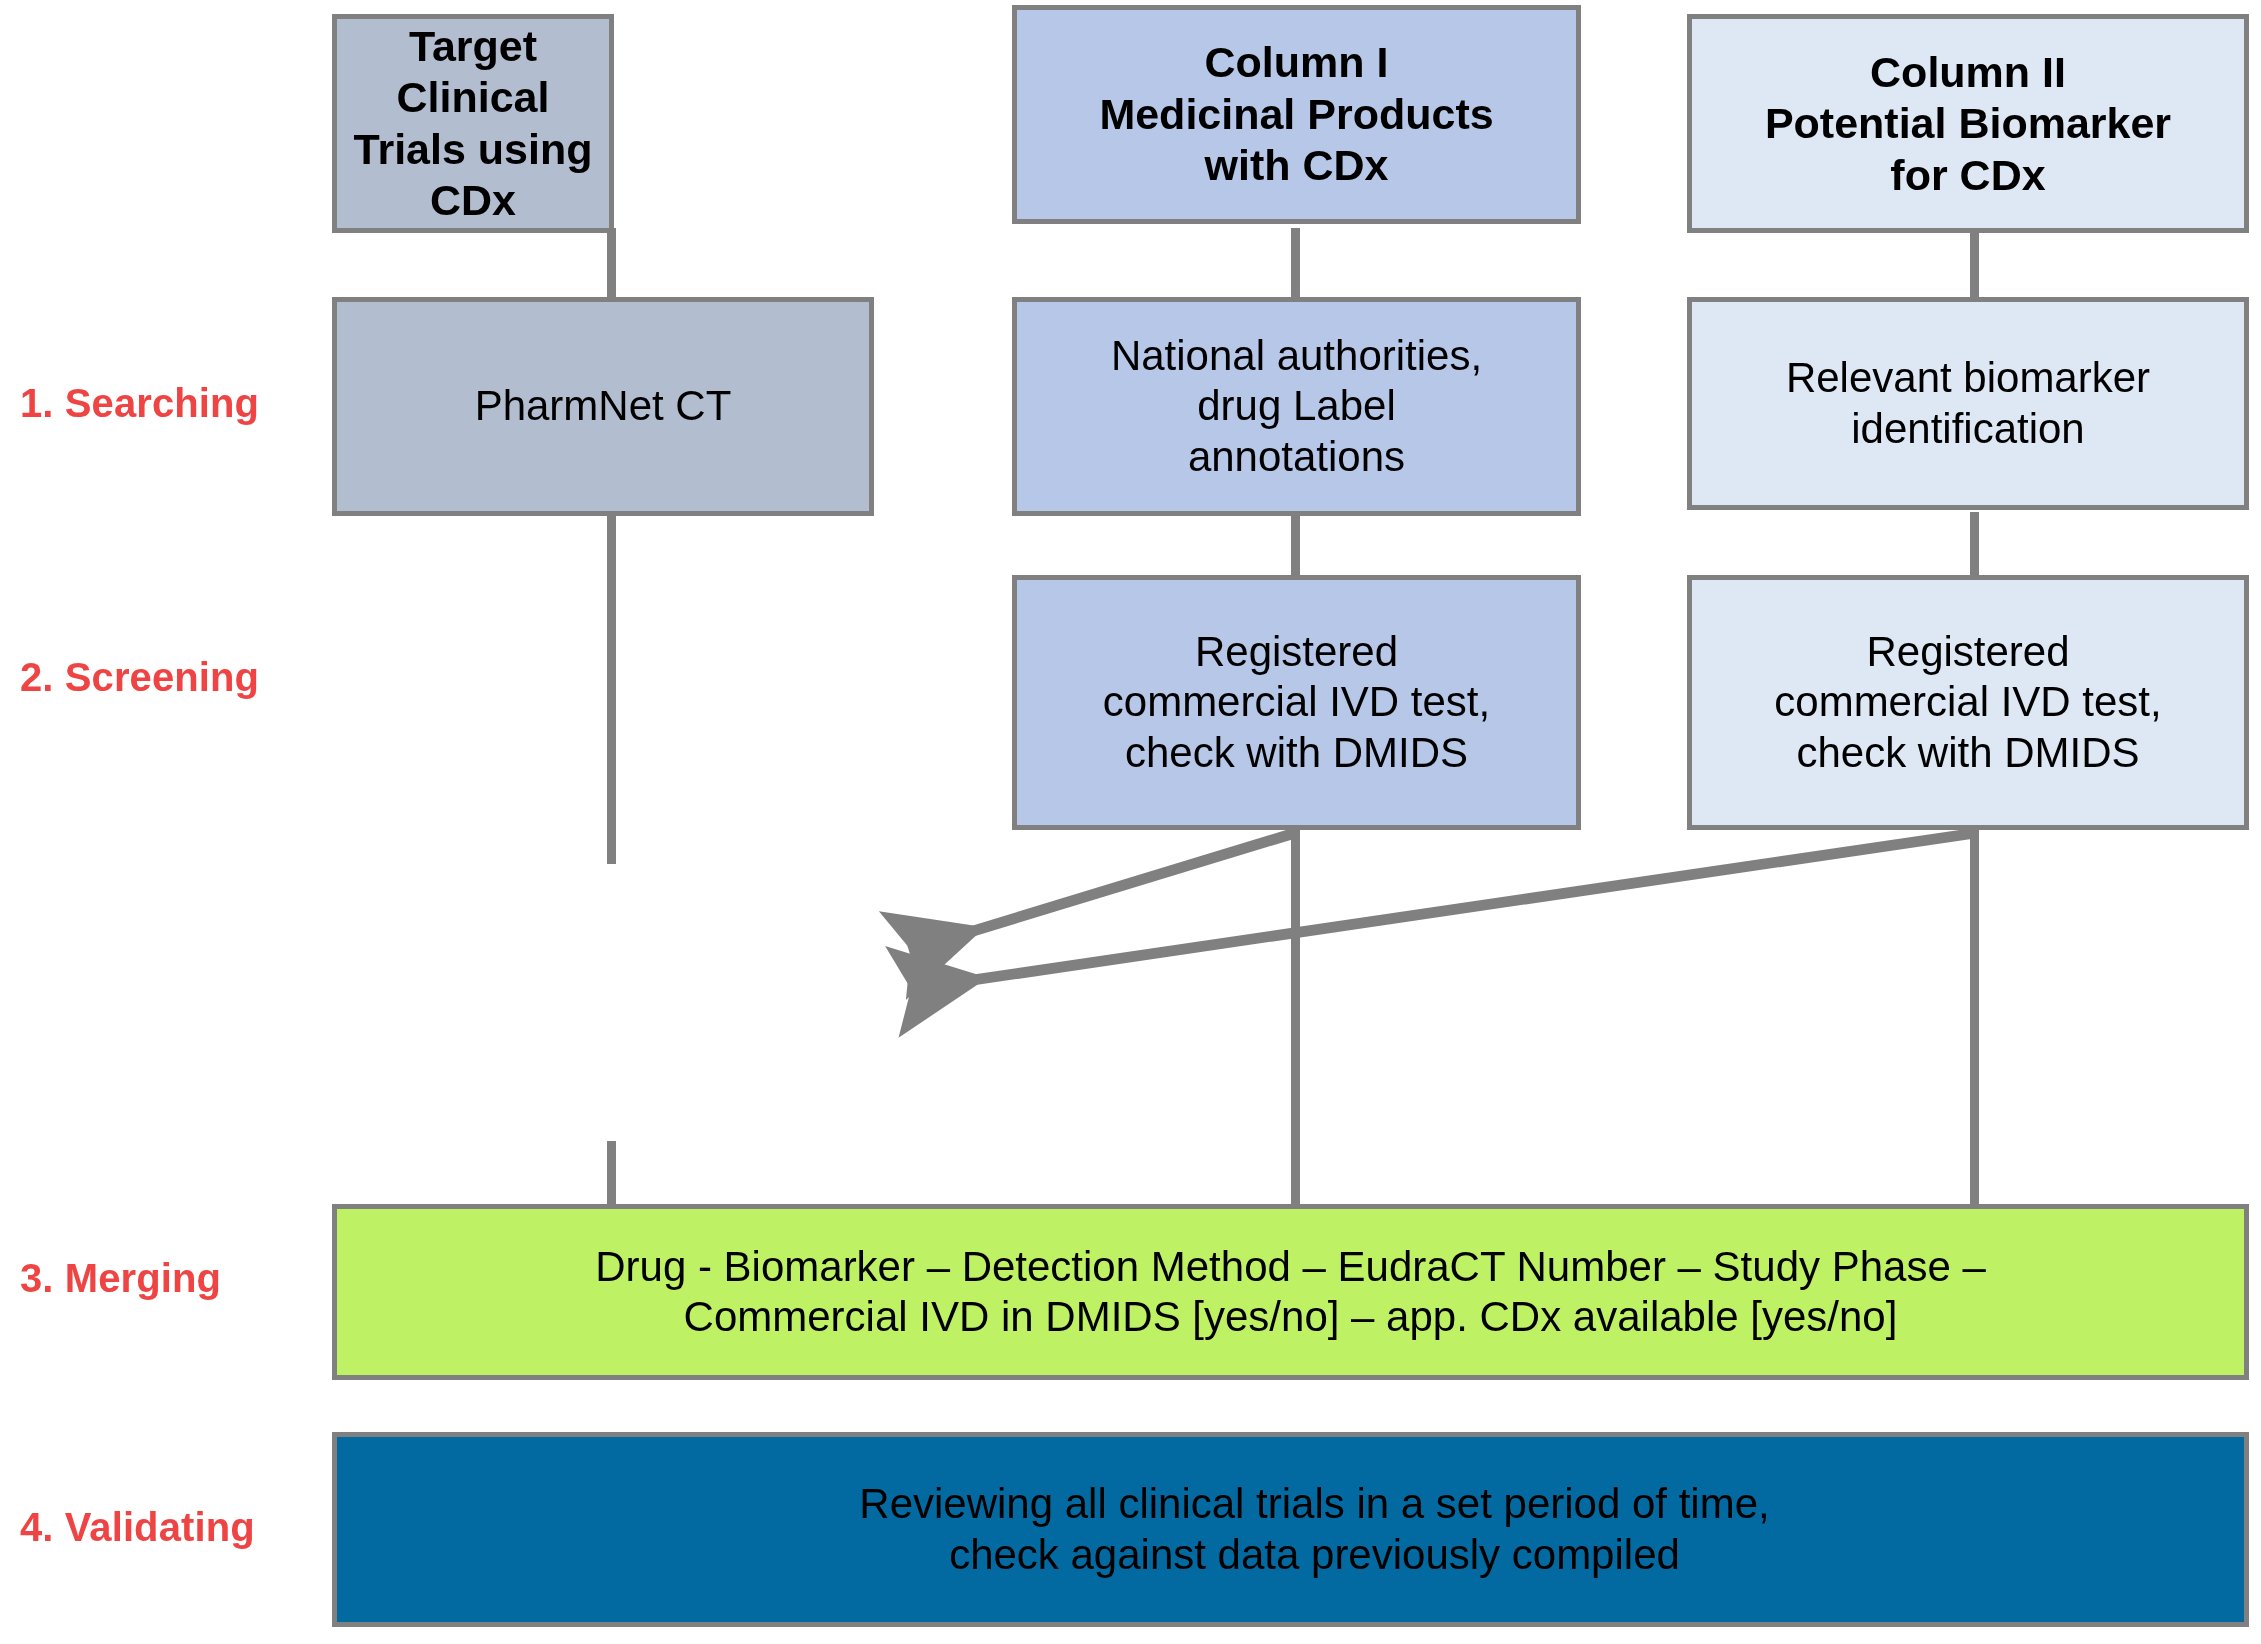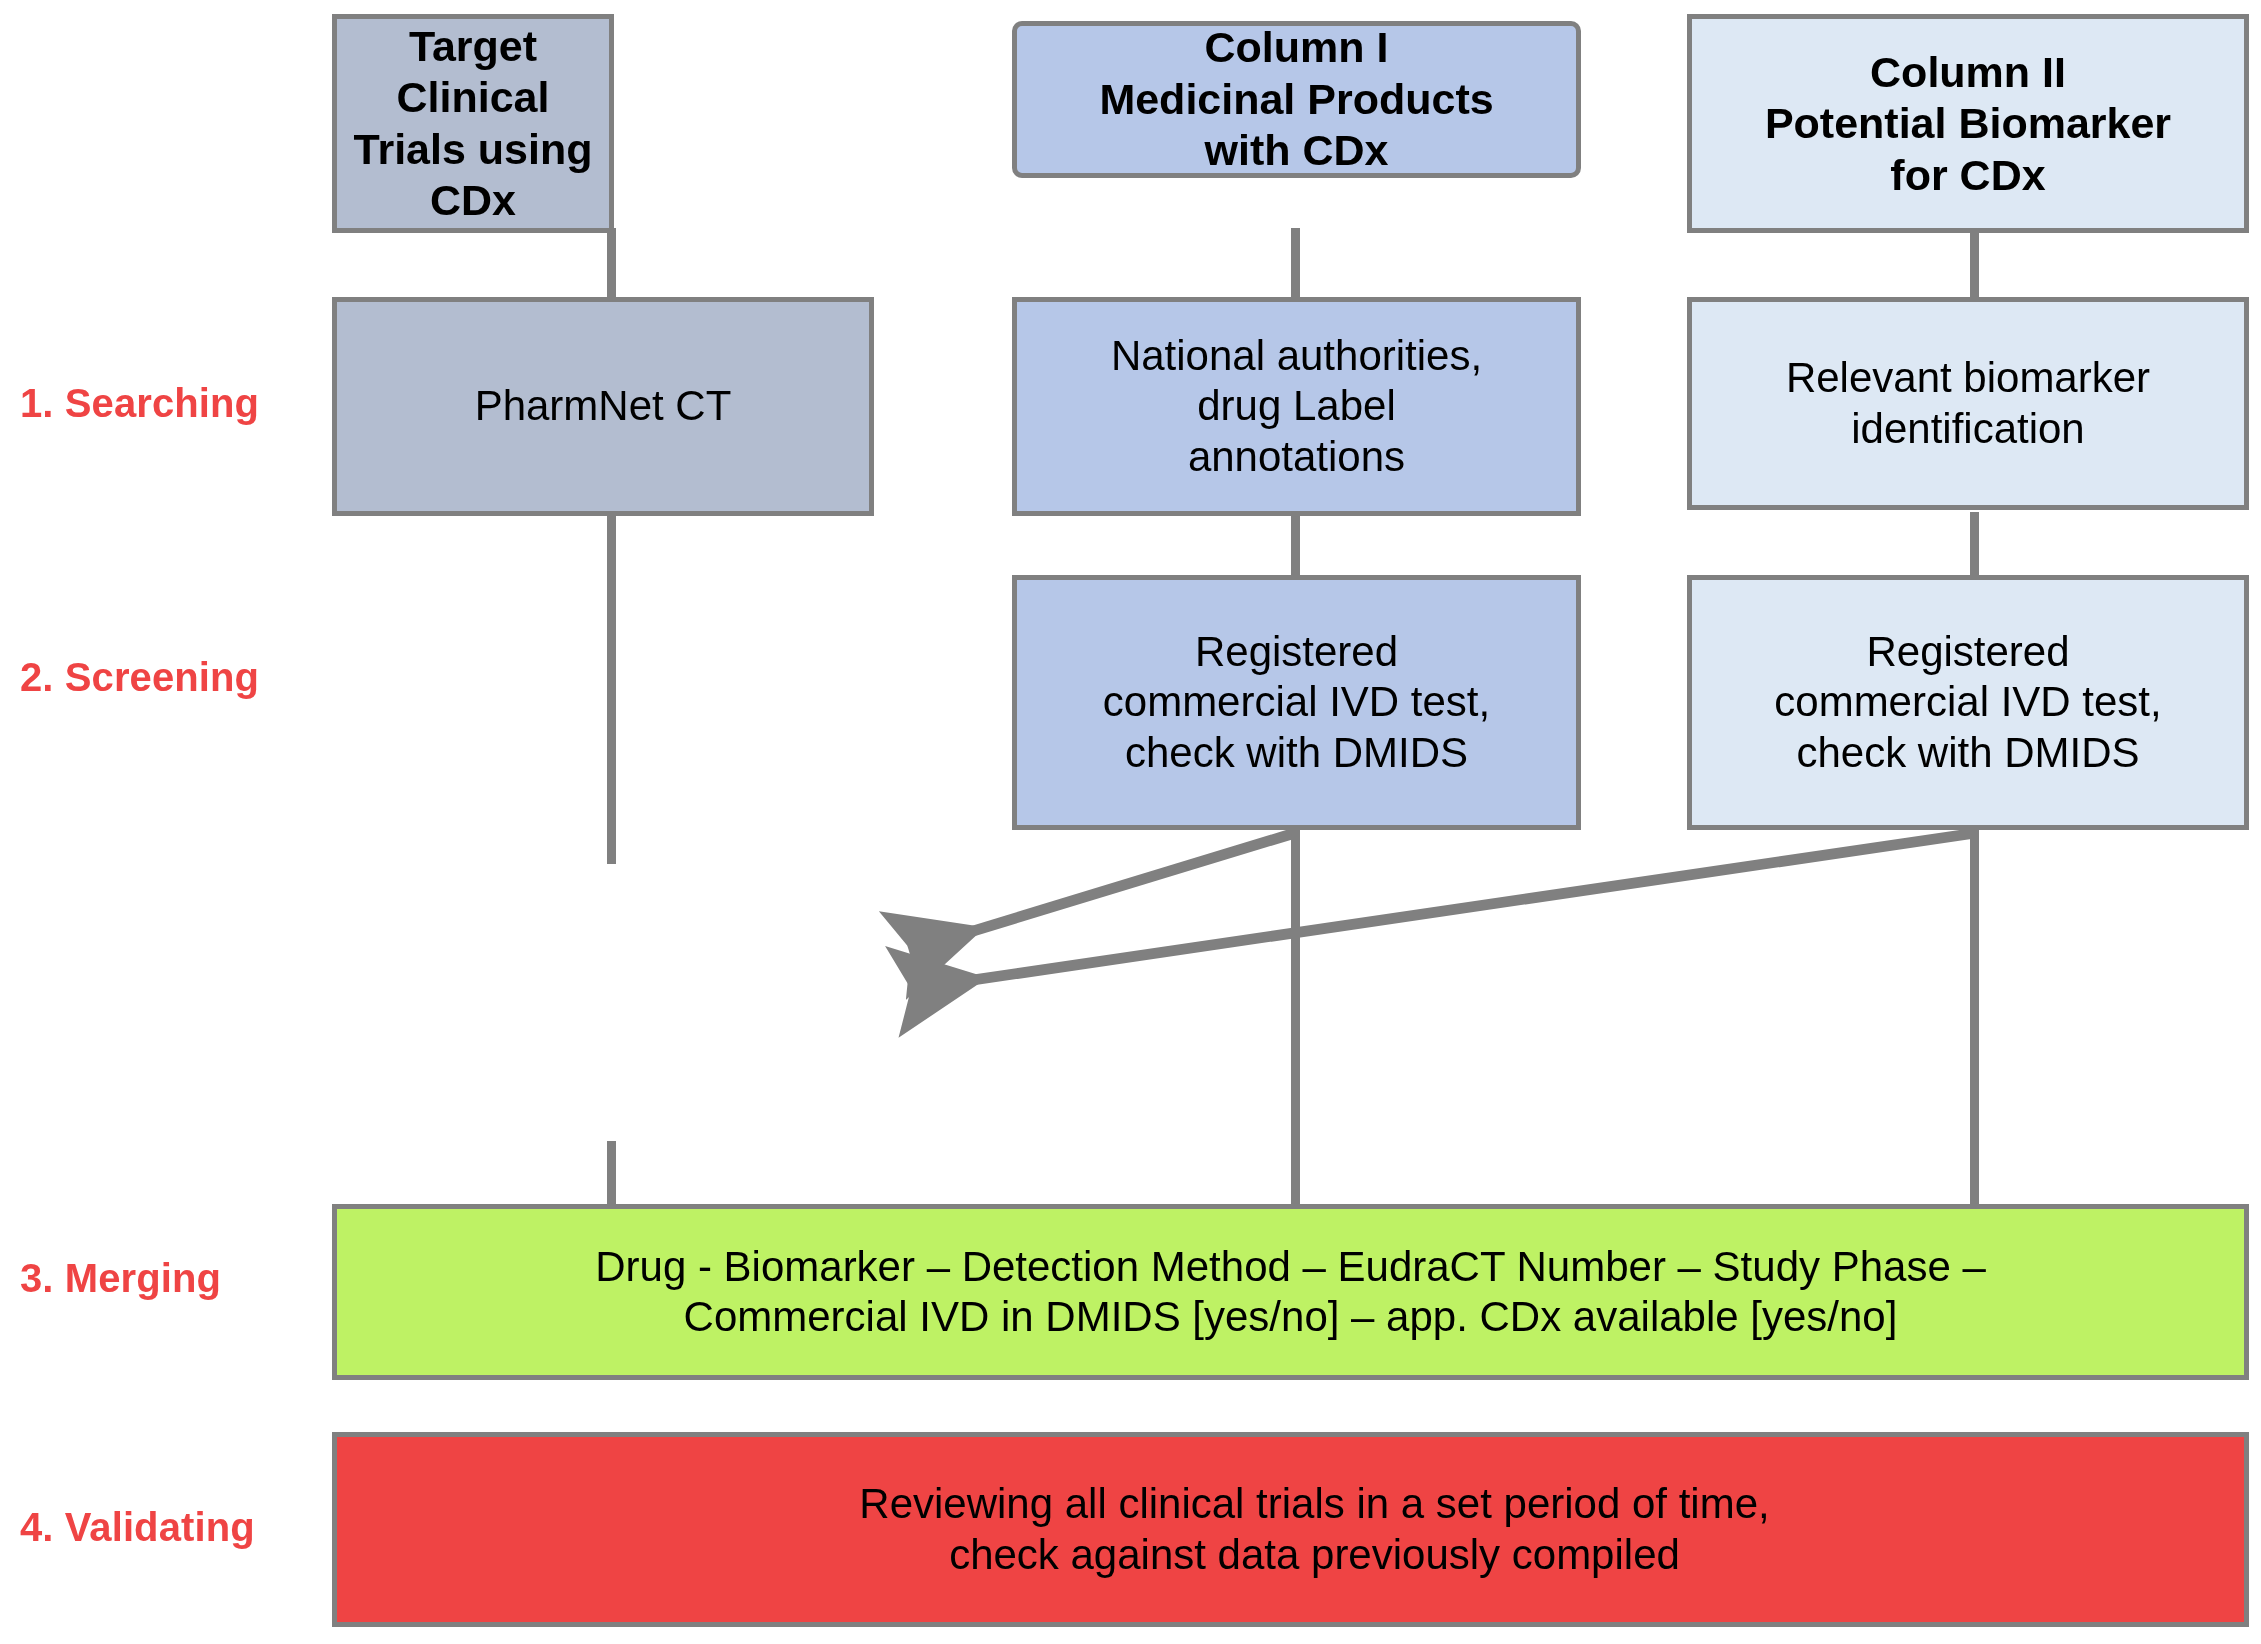--- a/index.html
+++ b/index.html
@@ -36,21 +36,21 @@
     box-sizing:border-box;
     white-space:pre-line;
   }
 
   
   .fill-head-a{background:#b3bdd0;}
   .fill-a     {background:#b3bdd0;}
   .fill-b     {background:#b6c7e8;}
   .fill-c     {background:#dde8f4;}
   .fill-gray  {background:#bef264;}
-  .fill-green {background:#ef4444;padding-left:48px;}
+  .fill-green {background:#0369a1;padding-left:48px;}
 
   .bold{font-weight:bold;}
 
   
   .stage-label{
     position:absolute;
     font-weight:bold;
     color:#ef4444;
     font-size:40px;
     letter-spacing:0.1px;
@@ -105,21 +105,21 @@
   <div class="stage-label" style="left:20px; top:655px;">2. Screening</div>
   <div class="stage-label" style="left:20px; top:1256px;">3. Merging</div>
   <div class="stage-label" style="left:20px; top:1505px;">4. Validating</div>
 
   <div class="node fill-head-a bold" style="left:332px; top:14.4px; width:280px; height:219px; font-size:43px; width:282px;">
     <span class="txt">Target
 Clinical Trials using
 CDx</span>
   </div>
 
-  <div class="node fill-b bold" style="left:1012px; top:21px; width:569px; height:157px; font-size:43px;border-radius:10px;">
+  <div class="node fill-b bold" style="left:1012px; top:5px; width:569px; height:219px; font-size:43px;">
     <span class="txt">Column I
 Medicinal Products
 with CDx</span>
   </div>
 
   <div class="node fill-c bold" style="left:1687px; top:14.4px; width:562px; height:219px; font-size:43px;">
     <span class="txt">Column II
 Potential Biomarker
 for CDx</span>
   </div>

